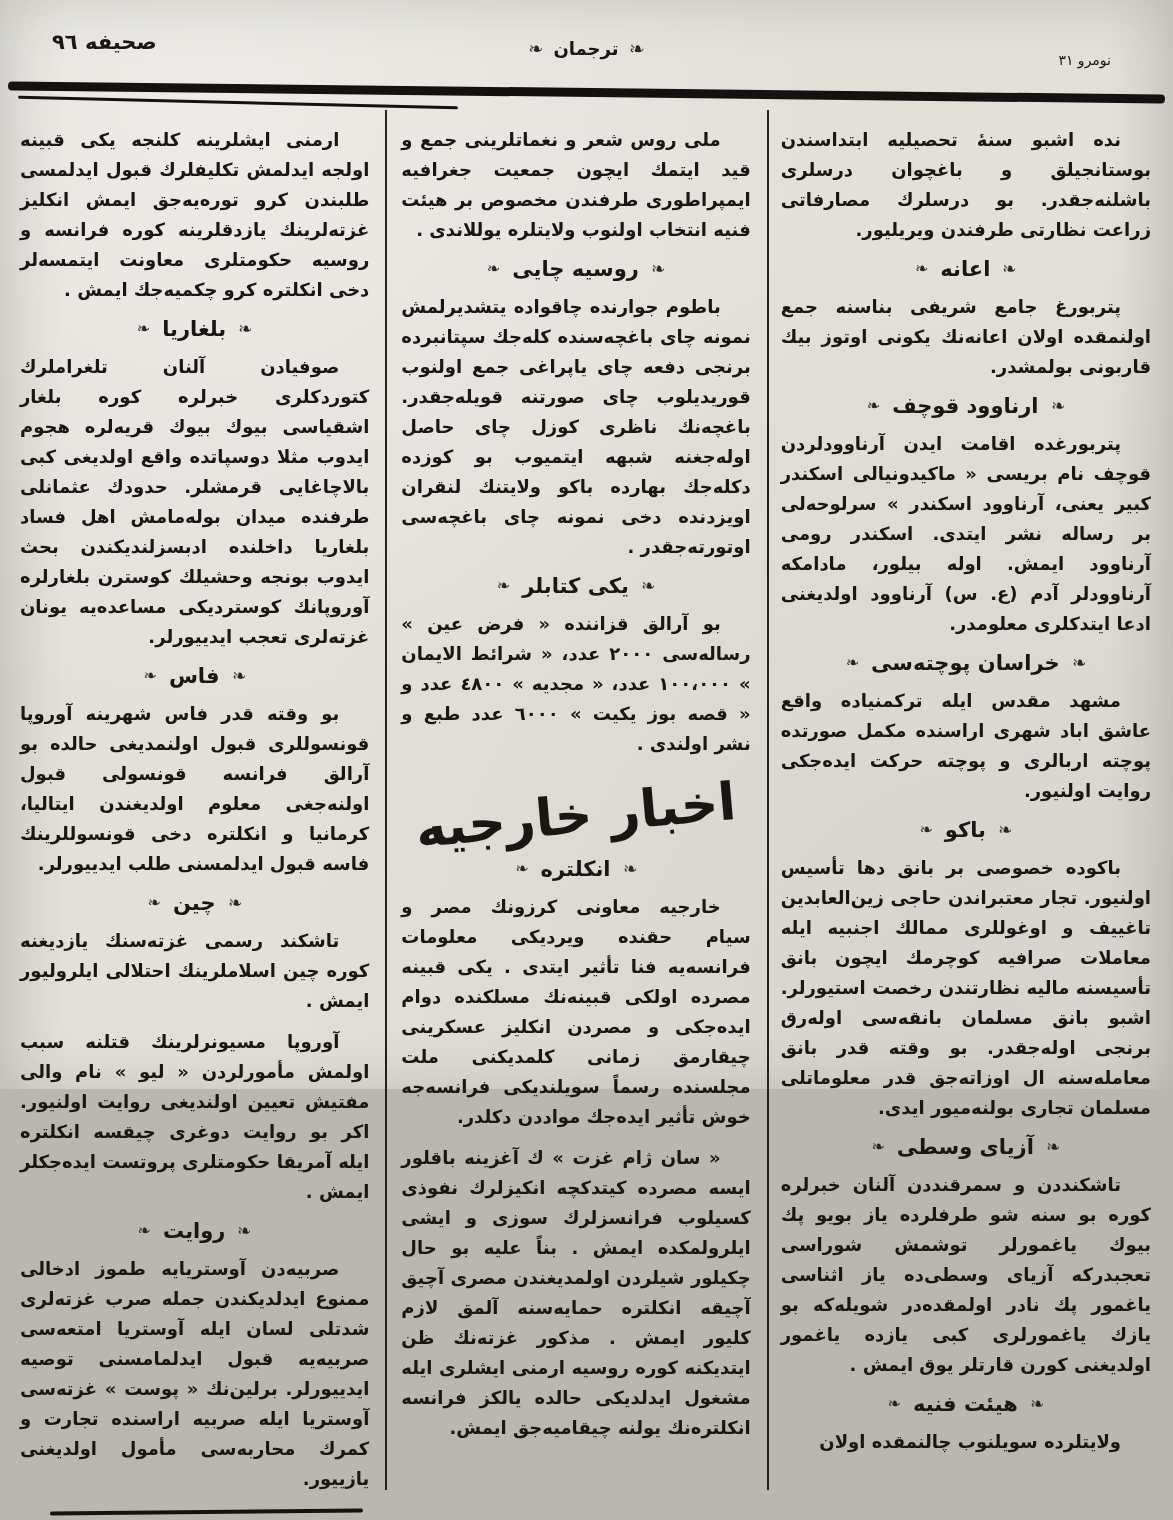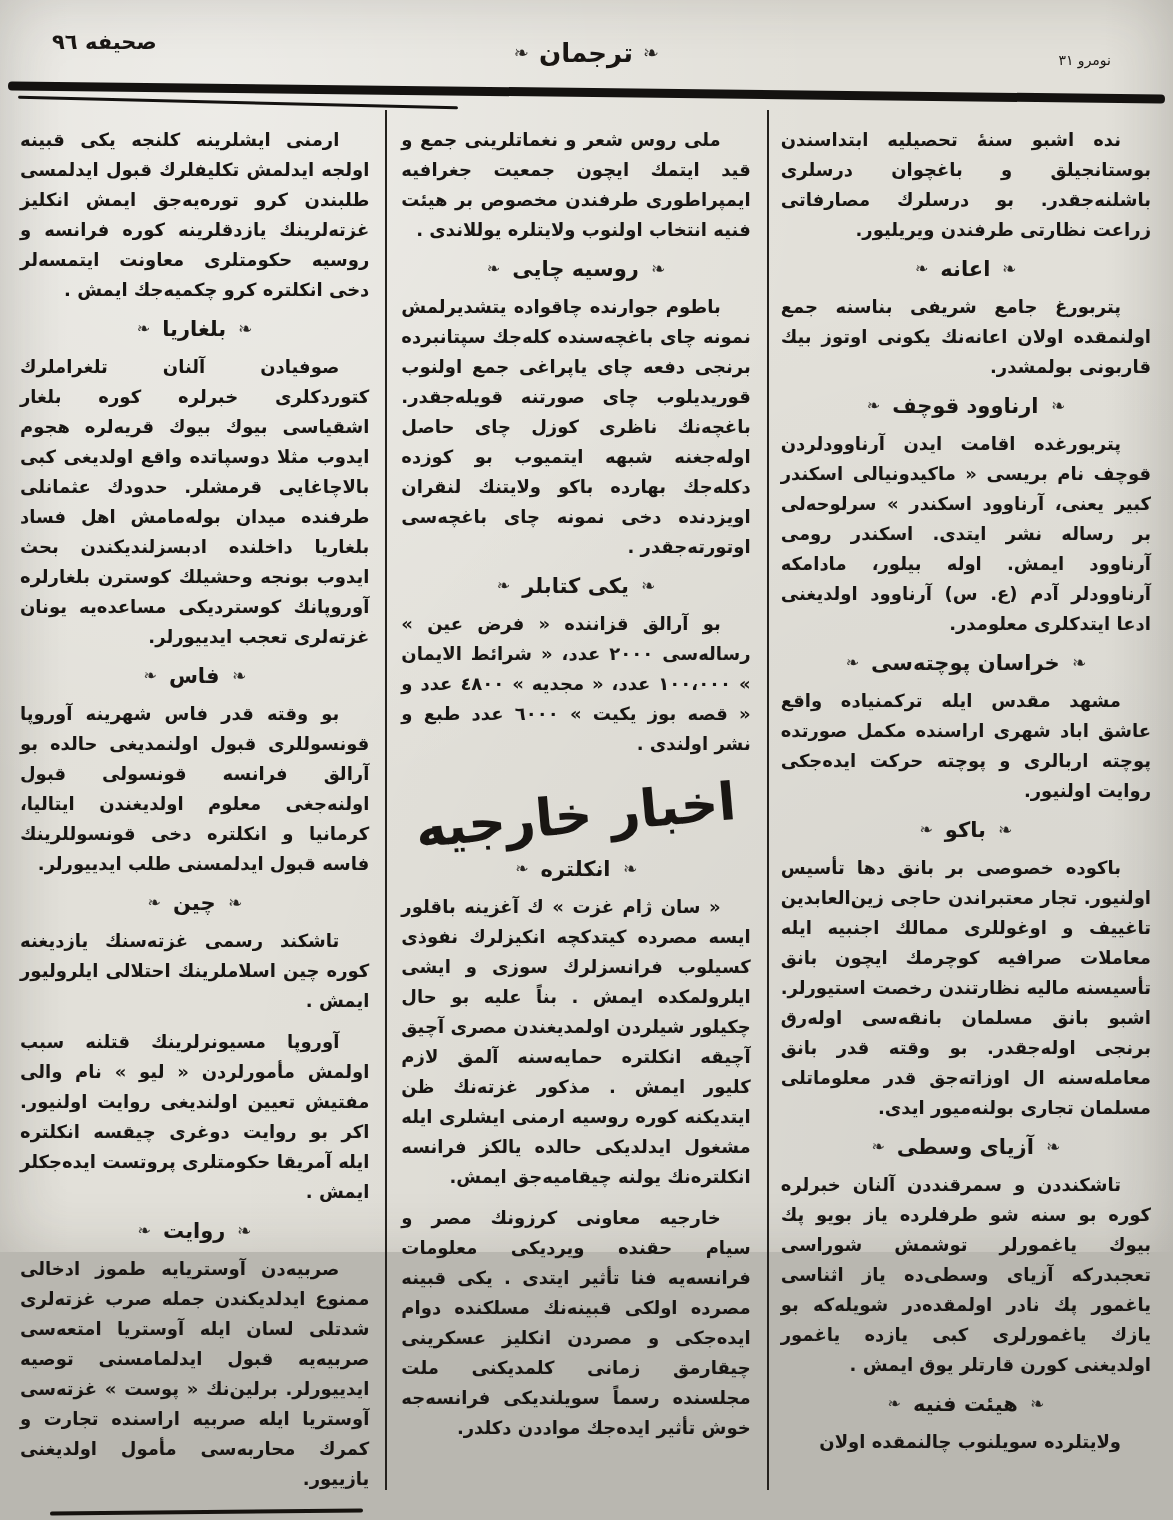--- a/index.html
+++ b/index.html
@@ -2,35 +2,35 @@
 <html lang="ota" dir="rtl"><head>
 <meta charset="utf-8">
 <style>
   html,body{margin:0;padding:0;}
   body{
     width:1173px;height:1520px;overflow:hidden;
     font-family:"DejaVu Sans",sans-serif;
     background:#b9b7b0;
   }
   .page{
-    position:relative;width:1173px;height:1252px;
+    position:relative;width:1173px;height:1089px;
     background:#e2e0d9;
     background-image:
       radial-gradient(ellipse at 18% 8%, rgba(255,255,255,.38), transparent 45%),
       radial-gradient(ellipse at 85% 95%, rgba(0,0,0,.06), transparent 55%),
       linear-gradient(90deg, rgba(0,0,0,.045), rgba(0,0,0,0) 6%, rgba(0,0,0,0) 94%, rgba(0,0,0,.05));
     color:#191613;
     box-shadow:inset 0 0 60px rgba(60,55,45,.18);
   }
   
   .hdr{position:relative;height:104px;}
   .page-label{position:absolute;left:52px;top:30px;font-size:21px;font-weight:700;}
   .issue-label{position:absolute;right:62px;top:52px;font-size:14px;font-weight:400;}
   .masthead{position:absolute;left:0;right:0;top:38px;display:flex;justify-content:center;align-items:center;gap:10px;}
-  .masthead-t{font-size:26px;font-weight:700;letter-spacing:1px;}
+  .masthead-t{font-size:18px;font-weight:700;letter-spacing:1px;}
   .orn{font-size:18px;line-height:1;opacity:.92;}
   .orn.m{transform:scaleX(-1);}
   .hdr-rule{position:absolute;left:8px;right:8px;top:84px;height:26px;}
   .hdr-rule .bar1{position:absolute;left:0;right:0;top:4px;height:9px;background:#141210;transform:rotate(0.65deg);border-radius:4px;}
   .hdr-rule .bar2{position:absolute;left:10px;width:38%;top:17px;height:3px;background:#141210;transform:rotate(1.4deg);border-radius:2px;}
   
   .cols{display:flex;direction:ltr;align-items:stretch;padding:6px 6px 0 6px;height:1380px;}
   .col{direction:rtl;flex:1 1 0;padding:4px 16px 0 14px;}
   .col-mid{border-left:2px solid #24211d;border-right:2px solid #24211d;}
   .col-right{flex:1.06 1 0;padding-left:12px;}
@@ -120,22 +120,22 @@
         <span>يكى كتابلر</span>
         <span class="orn">❧</span>
       </h3>
       <p>بو آرالق قزاننده « فرض عين » رساله‌سى ٢٠٠٠ عدد، « شرائط الايمان » ١٠٠،٠٠٠ عدد، « مجديه » ٤٨٠٠ عدد و « قصه بوز يكيت » ٦٠٠٠ عدد طبع و نشر اولندى .</p>
       <div class="fnews">اخبار خارجيه</div>
       <h3 class="sec">
         <span class="orn m">☙</span>
         <span>انكلتره</span>
         <span class="orn">❧</span>
       </h3>
+      <p>خارجيه معاونى كرزونك مصر و سيام حقنده ويرديكى معلومات فرانسه‌يه فنا تأثير ايتدى . يكى قبينه مصرده اولكى قبينه‌نك مسلكنده دوام ايده‌جكى و مصردن انكليز عسكرينى چيقارمق زمانى كلمديكنى ملت مجلسنده رسماً سويلنديكى فرانسه‌جه خوش تأثير ايده‌جك مواددن دكلدر.</p>
       <p>« سان ژام غزت » ك آغزينه باقلور ايسه مصرده كيتدكچه انكيزلرك نفوذى كسيلوب فرانسزلرك سوزى و ايشى ايلرولمكده ايمش . بناً عليه بو حال چكيلور شيلردن اولمديغندن مصرى آچيق آچيقه انكلتره حمايه‌سنه آلمق لازم كليور ايمش . مذكور غزته‌نك ظن ايتديكنه كوره روسيه ارمنى ايشلرى ايله مشغول ايدلديكى حالده يالكز فرانسه انكلتره‌نك يولنه چيقاميه‌جق ايمش.</p>
-      <p>خارجيه معاونى كرزونك مصر و سيام حقنده ويرديكى معلومات فرانسه‌يه فنا تأثير ايتدى . يكى قبينه مصرده اولكى قبينه‌نك مسلكنده دوام ايده‌جكى و مصردن انكليز عسكرينى چيقارمق زمانى كلمديكنى ملت مجلسنده رسماً سويلنديكى فرانسه‌جه خوش تأثير ايده‌جك مواددن دكلدر.</p>
     </section>
 
     <section class="col col-right">
       <p>نده اشبو سنهٔ تحصيليه ابتداسندن بوستانجيلق و باغچوان درسلرى باشلنه‌جقدر. بو درسلرك مصارفاتى زراعت نظارتى طرفندن ويريليور.</p>
       <h3 class="sec">
         <span class="orn m">☙</span>
         <span>اعانه</span>
         <span class="orn">❧</span>
       </h3>
       <p>پتربورغ جامع شريفى بناسنه جمع اولنمقده اولان اعانه‌نك يكونى اوتوز بيك قاربونى بولمشدر.</p>

